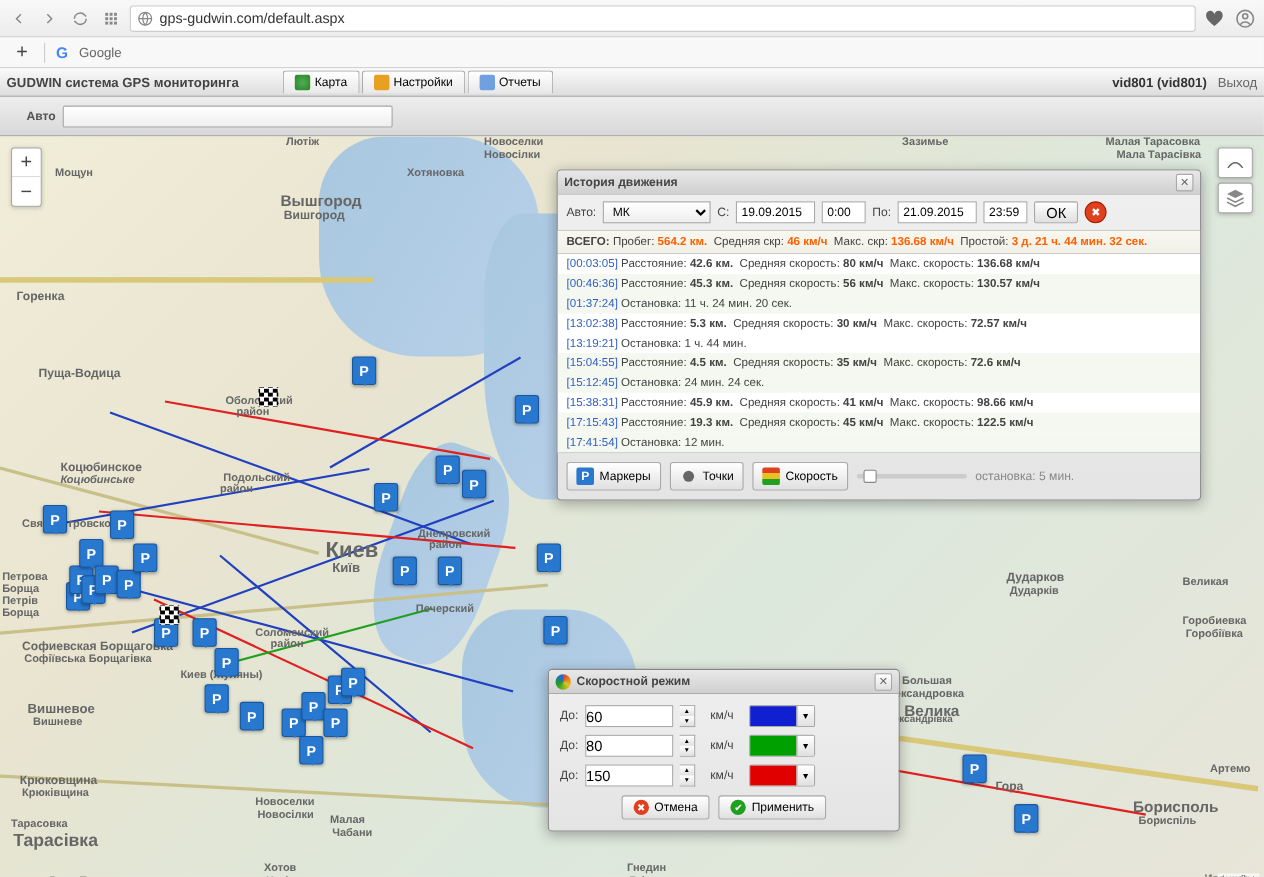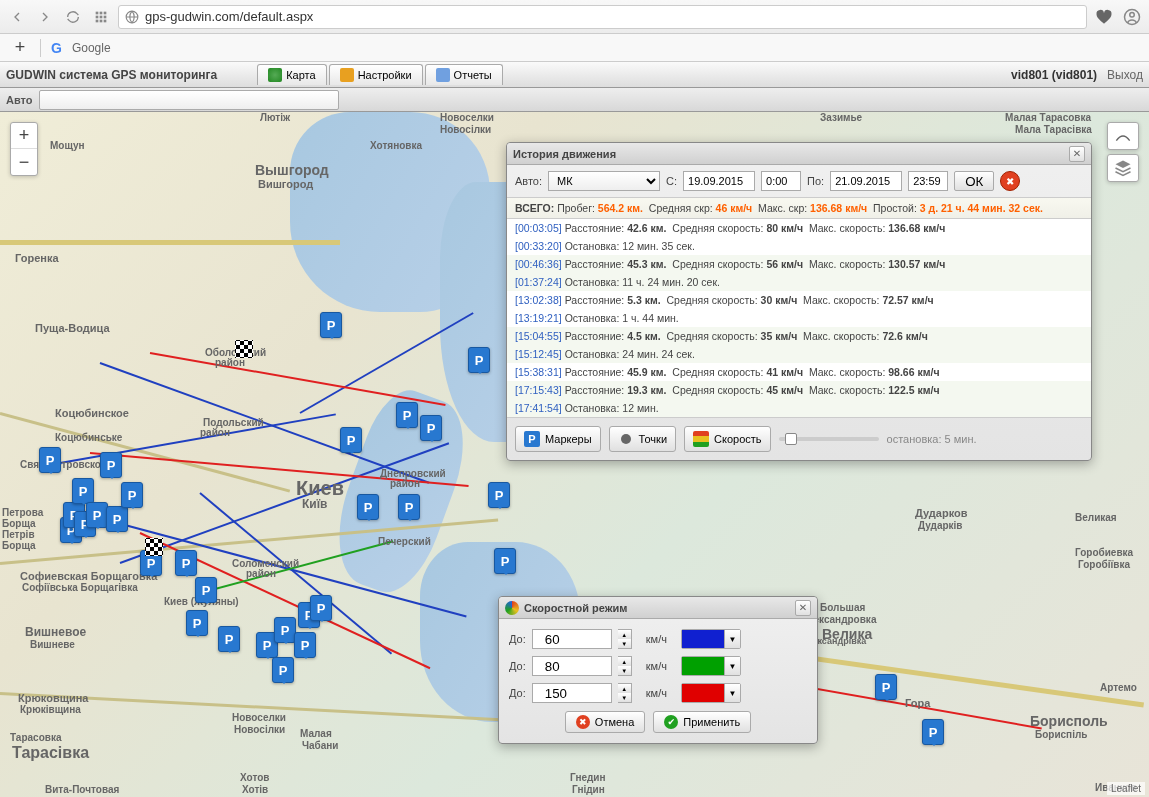--- a/index.html
+++ b/index.html
@@ -15,21 +15,21 @@
 .gico{font-size:14px;font-weight:bold}
 .gtext{color:#666;font-size:12px}
 .app-bar{height:26px;background:linear-gradient(#fafafa,#ddd);border-bottom:1px solid #999;display:flex;align-items:center;padding:0 6px}
 .app-title{font-weight:bold;color:#444;font-size:12px}
 .tabs{display:flex;margin-left:40px;gap:2px}
 .tab{padding:3px 10px;background:linear-gradient(#fff,#e8e8e8);border:1px solid #aaa;border-bottom:none;border-radius:3px 3px 0 0;display:flex;align-items:center;gap:4px;cursor:pointer;font-size:11px}
 .tab-ic{width:14px;height:14px;border-radius:2px}
 .spacer{flex:1}
 .user-info{color:#333;font-weight:bold;font-size:12px;margin-right:10px}
 .logout{color:#666;font-size:12px;cursor:pointer}
-.filter-bar{height:24px;background:linear-gradient(#eee,#d8d8d8);border-bottom:1px solid #999;display:flex;align-items:center;padding:0 6px}
+.filter-bar{height:36px;background:linear-gradient(#eee,#d8d8d8);border-bottom:1px solid #999;display:flex;align-items:center;padding:0 24px}
 .filter-label{color:#555;font-weight:bold;margin-right:6px}
 .auto-select{width:300px;height:20px;border:1px solid #aaa;background:linear-gradient(#fff,#eee);border-radius:2px}
 .map-area{position:relative;height:685px;background:#e8e4d8;overflow:hidden}
 .map-bg{position:absolute;inset:0;background:linear-gradient(135deg,#f0edd8 0%,#e8e4d0 30%,#dce8dc 60%,#e8e4d8 100%)}
 .map-labels{position:absolute;inset:0}
 .ml{position:absolute;color:#666;font-size:11px;font-weight:bold;white-space:nowrap}
 .water{position:absolute;background:linear-gradient(120deg,#a8c8e0,#b8d0e8);border-radius:30% 40% 35% 45%}
 .road{position:absolute;background:#c8c088;height:3px;transform-origin:left}
 .road.thick{height:5px;background:#d8c878}
 .route{position:absolute;height:2px;transform-origin:left}
@@ -47,21 +47,21 @@
 .leaflet-attr{position:absolute;bottom:2px;right:4px;font-size:10px;color:#666;background:rgba(255,255,255,0.7);padding:1px 4px}
 .panel{position:absolute;background:linear-gradient(#f0f0f0,#e4e4e4);border:1px solid #888;border-radius:4px;box-shadow:0 3px 12px rgba(0,0,0,0.3)}
 .panel-hdr{height:22px;background:linear-gradient(#e8e8e8,#d0d0d0);border-bottom:1px solid #aaa;border-radius:4px 4px 0 0;display:flex;align-items:center;padding:0 6px}
 .panel-hdr-ic{width:14px;height:14px;margin-right:5px}
 .panel-title{font-weight:bold;color:#444;flex:1}
 .close-btn{width:16px;height:16px;border:1px solid #aaa;border-radius:2px;background:linear-gradient(#fff,#e0e0e0);display:flex;align-items:center;justify-content:center;cursor:pointer;font-size:10px;color:#666}
 .history-panel{top:30px;left:506px;width:586px}
 .hist-controls{padding:6px 8px;display:flex;align-items:center;gap:6px;border-bottom:1px solid #ccc}
 .lbl{color:#444}
 .inp,.sel{height:20px;border:1px solid #aaa;padding:0 4px;background:#fff;font-size:11px}
-.sel{width:112px;background:linear-gradient(#fff,#eee)}
+.sel{width:98px;background:linear-gradient(#fff,#eee)}
 .date-inp{width:72px}
 .time-inp{width:40px}
 .ok-btn{height:20px;padding:0 10px;border:1px solid #aaa;background:linear-gradient(#fff,#e0e0e0);border-radius:2px;cursor:pointer}
 .cancel-round{width:20px;height:20px;border-radius:50%;background:#e04020;border:1px solid #a02000;display:flex;align-items:center;justify-content:center;cursor:pointer}
 .cancel-round span{color:#fff;font-size:10px}
 .totals{padding:4px 8px;background:linear-gradient(#f8f8f0,#f0f0e8);border-bottom:1px solid #ccc;font-size:10.5px;color:#444}
 .totals .g{color:#ff6000;font-weight:bold}
 .trip-list{background:#fff;max-height:220px;overflow:hidden;border-bottom:1px solid #ccc}
 .trip-row{padding:3px 8px;font-size:10.5px;color:#444}
 .trip-row.alt{background:#f4f8f0}
@@ -71,21 +71,21 @@
 .tool-ic{width:16px;height:16px;display:flex;align-items:center;justify-content:center}
 .p-ic{background:#2878d0;color:#fff;font-weight:bold;font-size:11px;border-radius:2px}
 .dot-ic{width:10px;height:10px;border-radius:50%;background:#666}
 .traffic-ic{background:linear-gradient(#e04020 33%,#e8c020 33% 66%,#20a020 66%);border-radius:2px}
 .slider{flex:1;max-width:100px;height:4px;background:#ccc;border-radius:2px;position:relative}
 .slider-thumb{position:absolute;top:-4px;left:6px;width:12px;height:12px;background:#fff;border:1px solid #888;border-radius:2px}
 .stop-lbl{color:#888;font-size:11px}
 .speed-panel{top:484px;left:498px;width:320px}
 .speed-body{padding:10px}
 .speed-row{display:flex;align-items:center;gap:6px;margin-bottom:7px}
-.speed-row .num-inp{width:80px;height:20px;border:1px solid #aaa;text-align:left;padding:0 12px}
+.speed-row .num-inp{width:80px;height:20px;border:1px solid #aaa;text-align:left;padding:0 0}
 .spin{width:14px;height:20px;border:1px solid #aaa;border-left:none;display:flex;flex-direction:column}
 .spin div{flex:1;display:flex;align-items:center;justify-content:center;font-size:6px;background:linear-gradient(#fff,#e0e0e0);cursor:pointer}
 .color-sel{width:60px;height:20px;border:1px solid #aaa;border-radius:2px;display:flex}
 .color-sw{flex:1}
 .color-dd{width:16px;background:linear-gradient(#fff,#e0e0e0);border-left:1px solid #aaa;display:flex;align-items:center;justify-content:center;font-size:8px}
 .speed-btns{display:flex;justify-content:center;gap:8px;margin-top:8px}
 .dlg-btn{height:22px;padding:0 10px;border:1px solid #aaa;border-radius:3px;background:linear-gradient(#fff,#e0e0e0);display:flex;align-items:center;gap:5px;cursor:pointer;font-size:11px}
 .dlg-ic{width:14px;height:14px;border-radius:50%;display:flex;align-items:center;justify-content:center}
 .green-ic{background:#20a020}
 .red-ic{background:#e04020}
@@ -209,21 +209,21 @@
       <div class="ml" style="left: 260px; top: 0px; font-size: 10px;">Лютіж</div>
       <div class="ml" style="left: 370px; top: 28px; font-size: 10px;">Хотяновка</div>
       <div class="ml" style="left: 440px; top: 0px; font-size: 10px;">Новоселки</div>
       <div class="ml" style="left: 440px; top: 12px; font-size: 10px;">Новосілки</div>
       <div class="ml" style="left: 820px; top: 0px; font-size: 10px;">Зазимье</div>
       <div class="ml" style="left: 1005px; top: 0px; font-size: 10px;">Малая Тарасовка</div>
       <div class="ml" style="left: 1015px; top: 12px; font-size: 10px;">Мала Тарасівка</div>
       <div class="ml" style="left: 15px; top: 140px; font-size: 11px;">Горенка</div>
       <div class="ml" style="left: 35px; top: 210px; font-size: 11px;">Пуща-Водица</div>
       <div class="ml" style="left: 55px; top: 295px; font-size: 11px;">Коцюбинское</div>
-      <div class="ml" style="left: 55px; top: 320px; font-size: 10px;">Коцюбинське</div>
+      <div class="ml" style="left: 55px; top: 307px; font-size: 10px; font-style: italic;">Коцюбинське</div>
       <div class="ml" style="left: 20px; top: 347px; font-size: 10px;">Святопетровское</div>
       <div class="ml" style="left: 2px; top: 395px; font-size: 10px;">Петрова</div>
       <div class="ml" style="left: 2px; top: 406px; font-size: 10px;">Борща</div>
       <div class="ml" style="left: 2px; top: 417px; font-size: 10px;">Петрів</div>
       <div class="ml" style="left: 2px; top: 428px; font-size: 10px;">Борща</div>
       <div class="ml" style="left: 20px; top: 458px; font-size: 11px;">Софиевская Борщаговка</div>
       <div class="ml" style="left: 22px; top: 470px; font-size: 10px;">Софіївська Борщагівка</div>
       <div class="ml" style="left: 25px; top: 513px; font-size: 12px;">Вишневое</div>
       <div class="ml" style="left: 30px; top: 527px; font-size: 10px;">Вишневе</div>
       <div class="ml" style="left: 18px; top: 580px; font-size: 11px;">Крюковщина</div>
@@ -341,21 +341,20 @@
       <button class="ok-btn">ОК</button>
       <div class="cancel-round">
           <span>✖</span>
         </div>
     </div>
     <div class="totals">
       <b>ВСЕГО:</b>&nbsp;<span>Пробег:</span> <span class="g">564.2 км.</span>&nbsp;&nbsp;<span>Средняя скр:</span> <span class="g">46 км/ч</span>&nbsp;&nbsp;<span>Макс. скр:</span> <span class="g">136.68 км/ч</span>&nbsp;&nbsp;<span>Простой:</span> <span class="g">3 д. 21 ч. 44 мин. 32 сек.</span>
     </div>
     <div class="trip-list" id="trip-list">
         <div class="trip-row"><span class="ts">[00:03:05]</span> Расстояние: <b>42.6 км.</b>&nbsp;&nbsp;Средняя скорость: <b>80 км/ч</b>&nbsp;&nbsp;Макс. скорость: <b>136.68 км/ч</b></div>
-        <div class="trip-row"><span class="ts">[00:33:20]</span> Остановка: 12 мин. 35 сек.</div>
         <div class="trip-row alt"><span class="ts">[00:46:36]</span> Расстояние: <b>45.3 км.</b>&nbsp;&nbsp;Средняя скорость: <b>56 км/ч</b>&nbsp;&nbsp;Макс. скорость: <b>130.57 км/ч</b></div>
         <div class="trip-row alt"><span class="ts">[01:37:24]</span> Остановка: 11 ч. 24 мин. 20 сек.</div>
         <div class="trip-row"><span class="ts">[13:02:38]</span> Расстояние: <b>5.3 км.</b>&nbsp;&nbsp;Средняя скорость: <b>30 км/ч</b>&nbsp;&nbsp;Макс. скорость: <b>72.57 км/ч</b></div>
         <div class="trip-row"><span class="ts">[13:19:21]</span> Остановка: 1 ч. 44 мин.</div>
         <div class="trip-row alt"><span class="ts">[15:04:55]</span> Расстояние: <b>4.5 км.</b>&nbsp;&nbsp;Средняя скорость: <b>35 км/ч</b>&nbsp;&nbsp;Макс. скорость: <b>72.6 км/ч</b></div>
         <div class="trip-row alt"><span class="ts">[15:12:45]</span> Остановка: 24 мин. 24 сек.</div>
         <div class="trip-row"><span class="ts">[15:38:31]</span> Расстояние: <b>45.9 км.</b>&nbsp;&nbsp;Средняя скорость: <b>41 км/ч</b>&nbsp;&nbsp;Макс. скорость: <b>98.66 км/ч</b></div>
         <div class="trip-row alt"><span class="ts">[17:15:43]</span> Расстояние: <b>19.3 км.</b>&nbsp;&nbsp;Средняя скорость: <b>45 км/ч</b>&nbsp;&nbsp;Макс. скорость: <b>122.5 км/ч</b></div>
         <div class="trip-row alt"><span class="ts">[17:41:54]</span> Остановка: 12 мин.</div>
       </div>

